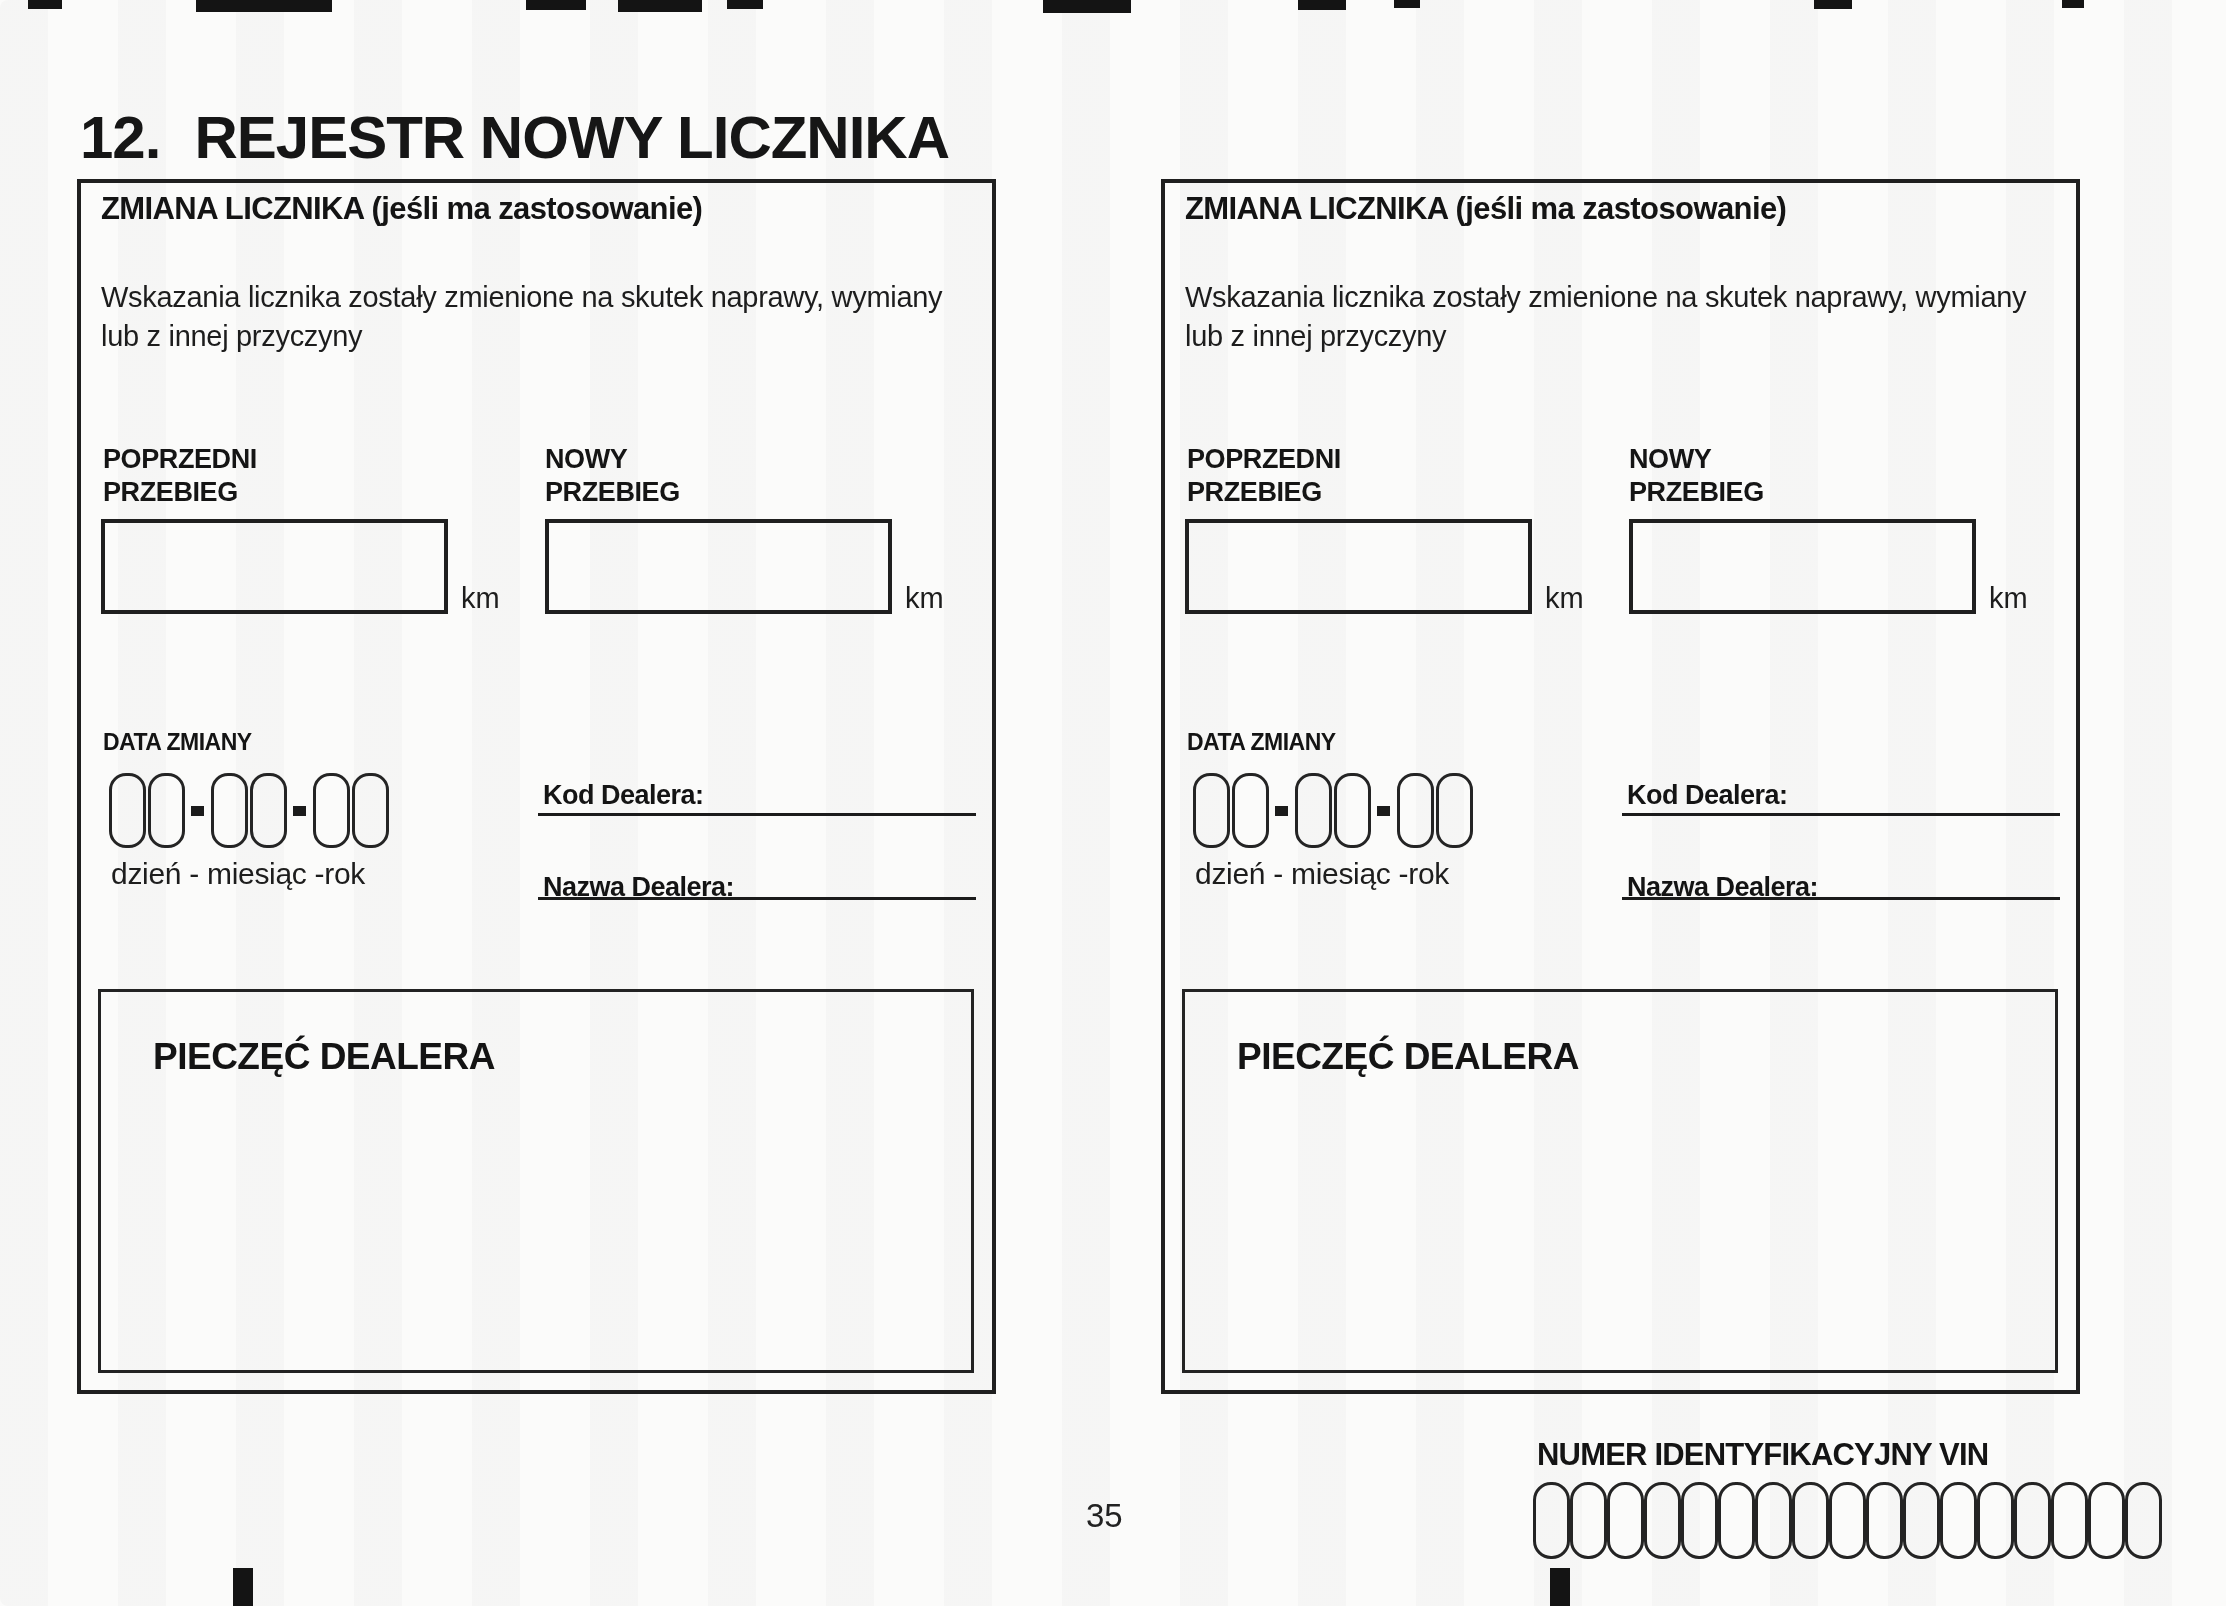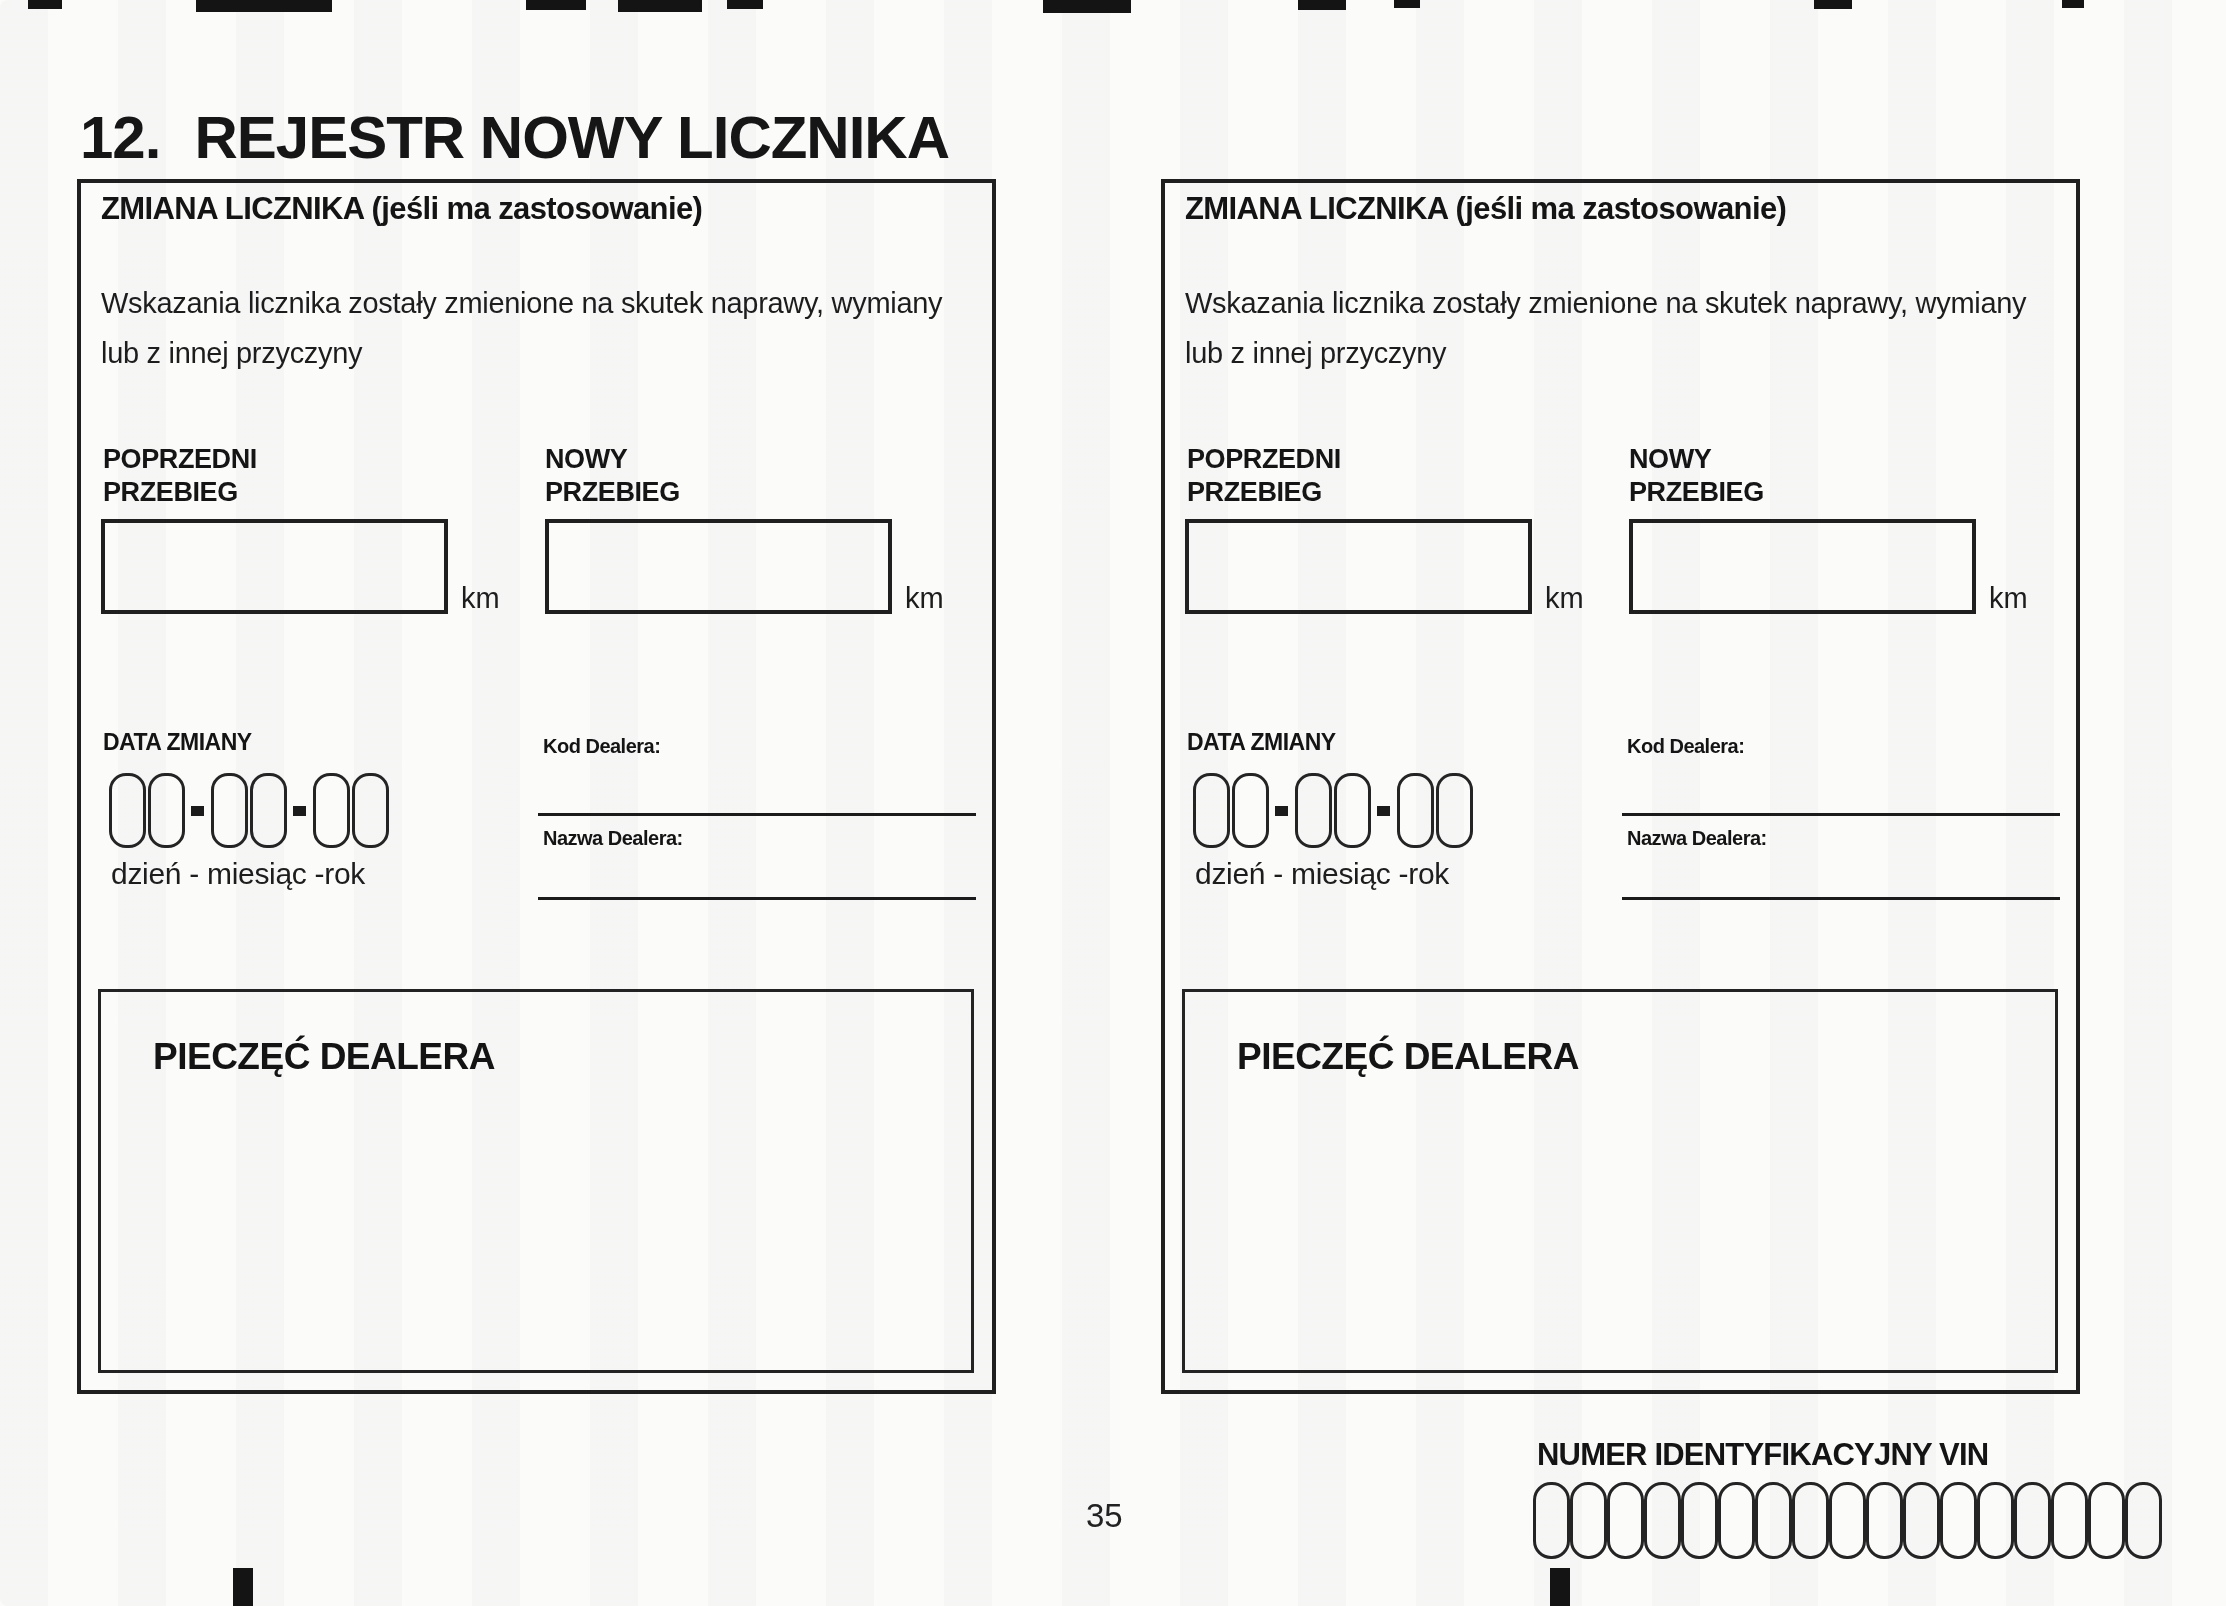--- a/index.html
+++ b/index.html
@@ -30,39 +30,39 @@
 
   
   .panel{
     position:absolute;top:179px;width:919px;height:1215px;
     border:4px solid #1f1f1f;box-sizing:border-box;background:transparent;
   }
   .panel-left{left:77px;}
   .panel-right{left:1161px;}
 
   .p-heading{position:absolute;left:20px;top:8px;font-size:31px;font-weight:bold;letter-spacing:-0.6px;color:#141414;white-space:nowrap;}
-  .p-body{position:absolute;left:20px;top:95px;width:895px;font-size:29px;line-height:50px;letter-spacing:-0.3px;white-space:pre-line;color:#1d1d1d;}
+  .p-body{position:absolute;left:20px;top:95px;width:895px;font-size:29px;line-height:39px;letter-spacing:-0.3px;white-space:pre-line;color:#1d1d1d;}
 
   .mil-label{position:absolute;top:260px;font-size:27px;font-weight:bold;line-height:33px;letter-spacing:-0.4px;white-space:pre-line;color:#151515;}
   .mil-label.prev{left:22px;}
   .mil-label.new{left:464px;}
   .mil-box{position:absolute;top:336px;width:347px;height:95px;border:4px solid #1f1f1f;box-sizing:border-box;}
   .mil-box.b1{left:20px;}
   .mil-box.b2{left:464px;}
   .km{position:absolute;top:399px;font-size:29px;color:#1d1d1d;}
   .km.k1{left:380px;}
   .km.k2{left:824px;}
 
   .date-label{position:absolute;left:22px;top:546px;font-size:23px;font-weight:bold;letter-spacing:-0.5px;color:#141414;}
   .date-row{position:absolute;left:28px;top:589px;height:77px;display:flex;align-items:center;}
   .date-pill{width:37px;height:75px;border:3px solid #242424;border-radius:17px;box-sizing:border-box;margin-right:2px;background:transparent;}
   .date-dash{width:13px;height:10px;background:#1b1b1b;margin:0 7px 0 4px;}
   .date-hint{position:absolute;left:30px;top:674px;font-size:30px;letter-spacing:-0.3px;color:#1d1d1d;white-space:nowrap;}
 
-  .dealer-label{position:absolute;left:462px;font-size:20px;font-weight:bold;letter-spacing:-0.5px;color:#141414;white-space:nowrap;}
+  .dealer-label{position:absolute;left:462px;font-size:27px;font-weight:bold;letter-spacing:-0.5px;color:#141414;white-space:nowrap;margin-top:45px;}
   .dealer-label.code{top:552px;}
   .dealer-label.name{top:644px;}
   .dealer-line{position:absolute;left:457px;width:438px;height:0;border-top:3px solid #1b1b1b;}
   .dealer-line.l1{top:630px;}
   .dealer-line.l2{top:714px;}
 
   .stamp-box{position:absolute;left:17px;top:806px;width:876px;height:384px;border:3px solid #232323;box-sizing:border-box;}
   .stamp-label{position:absolute;left:30px;top:44px;font-size:37px;font-weight:bold;letter-spacing:-0.5px;color:#141414;white-space:nowrap;margin-left:22px;}
 
   

